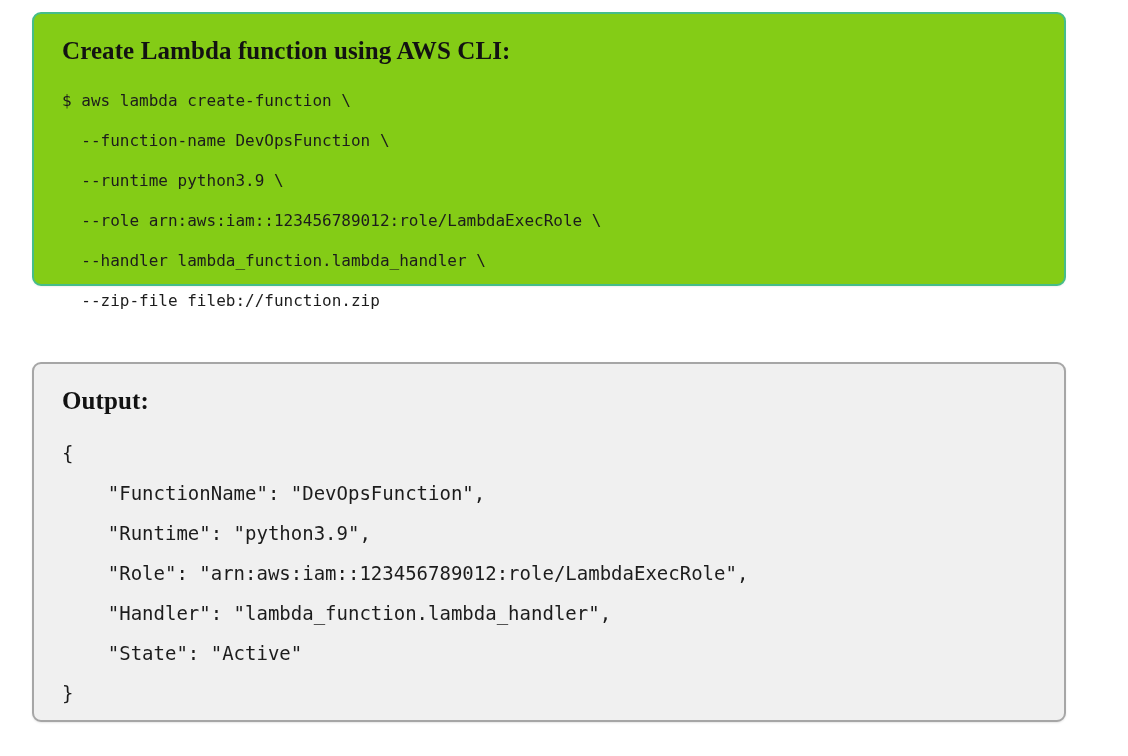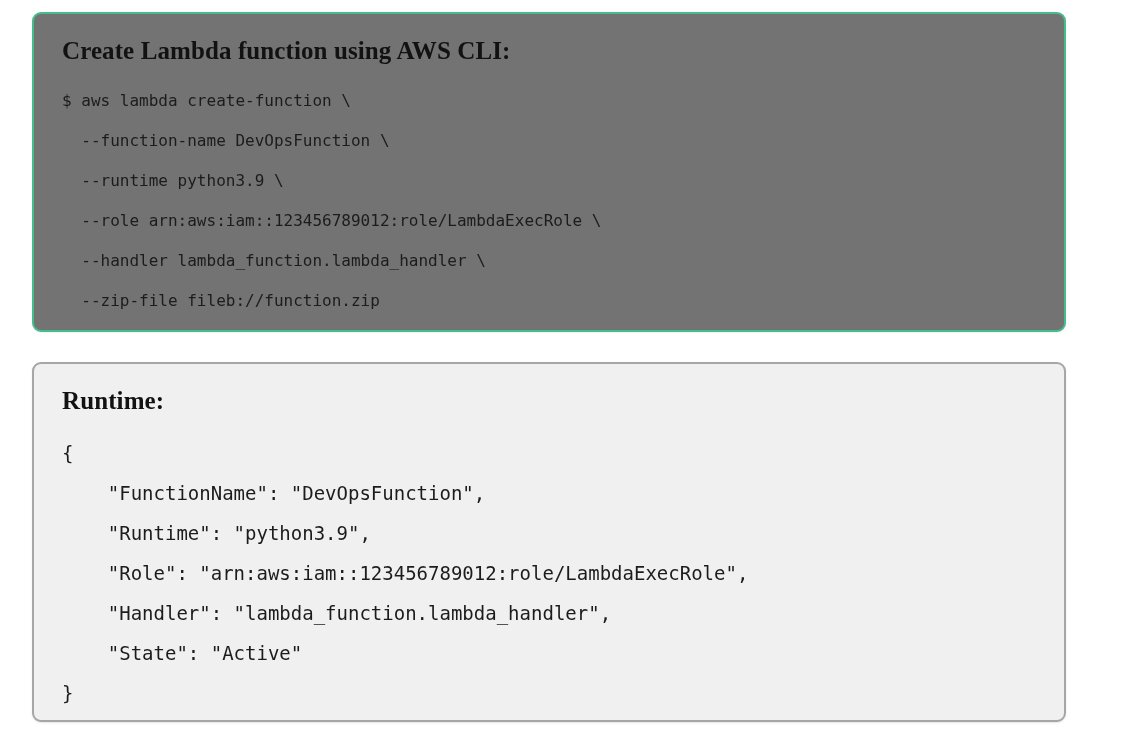--- a/index.html
+++ b/index.html
@@ -27,23 +27,23 @@
     position: absolute;
     left: 32px;
     width: 1034px;
     box-sizing: border-box;
     background: #f0f0f0;
     border-radius: 9px;
     padding: 14px 20px 16px 20px;
   }
   .box--command {
     top: 12px;
-    height: 320px;
+    height: 274px;
     border: 2px solid #45bd8a;
-    background: #737373;
+    background: #84cc16;
     box-shadow: 0 1px 2px rgba(0,0,0,0.06);
   }
   .box--output {
     top: 362px;
     height: 360px;
     border: 2px solid #a6a6a6;
     background: #f0f0f0;
     box-shadow: 0 1px 2px rgba(0,0,0,0.10);
   }
 
@@ -81,17 +81,17 @@
 <body>
 
 <div class="page">
 
   <section class="box box--command">
     <div class="box-title">Create Lambda function using AWS CLI:</div>
     <pre class="code"><span class="code-line">$ aws lambda create-function \</span><span class="code-line">  --function-name DevOpsFunction \</span><span class="code-line">  --runtime python3.9 \</span><span class="code-line">  --role arn:aws:iam::123456789012:role/LambdaExecRole \</span><span class="code-line">  --handler lambda_function.lambda_handler \</span><span class="code-line">  --zip-file fileb://function.zip</span></pre>
   </section>
 
   <section class="box box--output">
-    <div class="box-title">Runtime:</div>
+    <div class="box-title">Output:</div>
     <pre class="code"><span class="code-line">{</span><span class="code-line">    "FunctionName": "DevOpsFunction",</span><span class="code-line">    "Runtime": "python3.9",</span><span class="code-line">    "Role": "arn:aws:iam::123456789012:role/LambdaExecRole",</span><span class="code-line">    "Handler": "lambda_function.lambda_handler",</span><span class="code-line">    "State": "Active"</span><span class="code-line">}</span></pre>
   </section>
 
 </div>
 
 </body></html>

